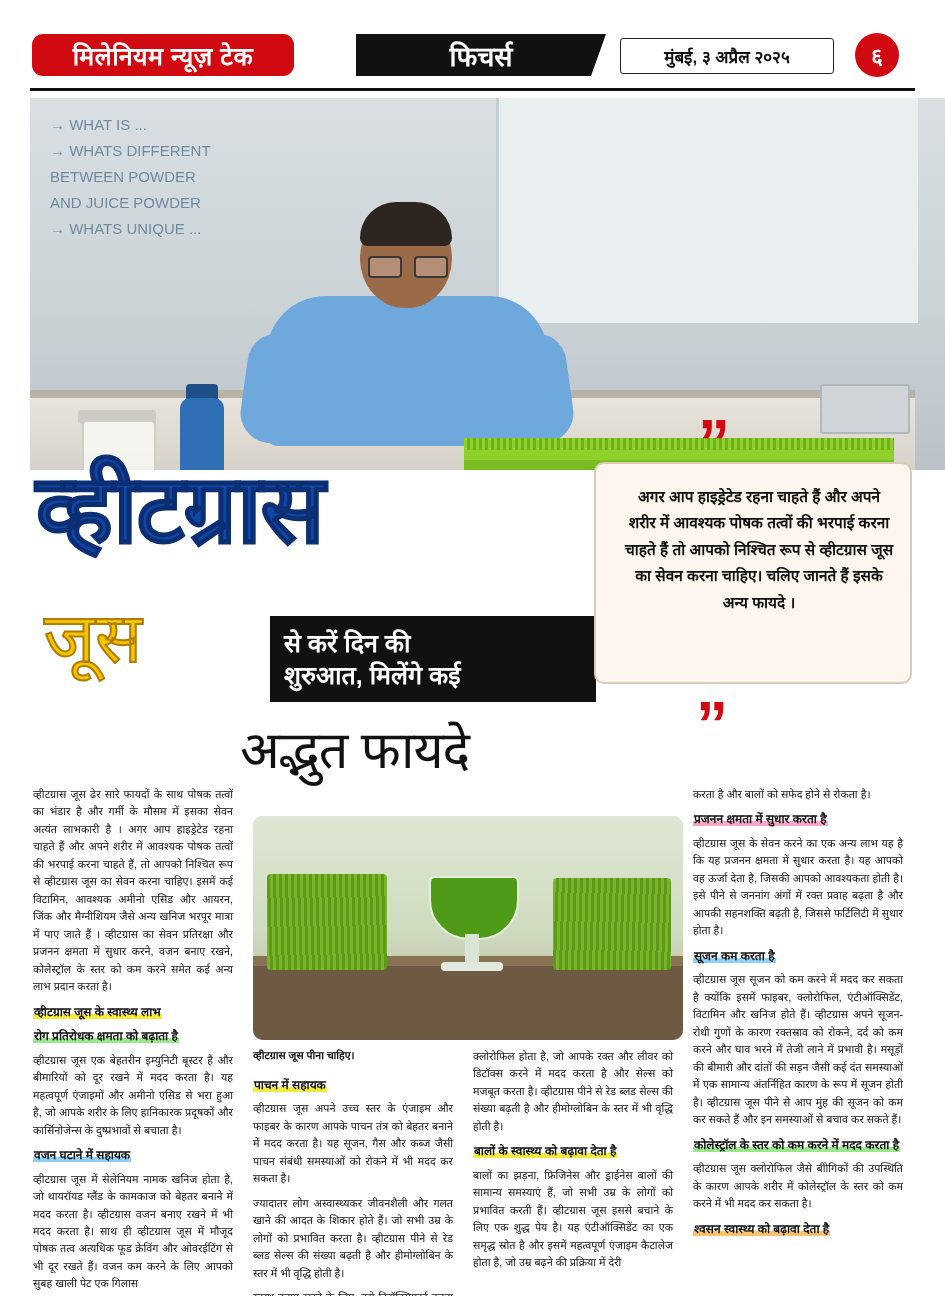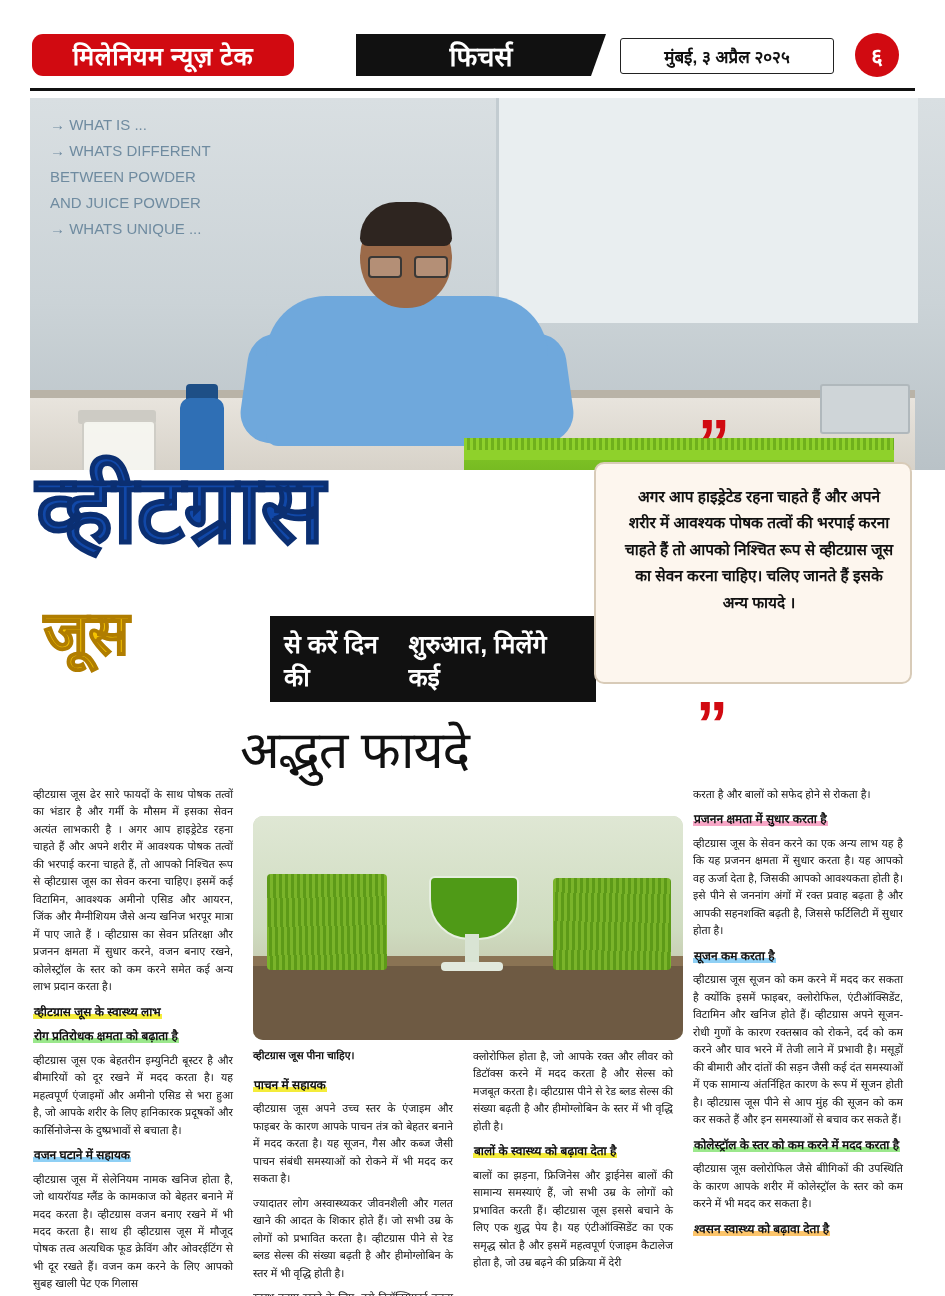--- a/index.html
+++ b/index.html
@@ -77,26 +77,26 @@
   
   .title-wheat{
     position:absolute;left:36px;top:462px;width:560px;
     font-size:95px;font-weight:bold;line-height:1;
     color:#1148a8;
     -webkit-text-stroke:2px #0b2f72;
     letter-spacing:-1px;
   }
   .title-juice{
     position:absolute;left:44px;top:604px;width:260px;
-    font-size:60px;font-weight:bold;line-height:1;
+    font-size:69px;font-weight:normal;line-height:1;
     color:#f5c400;-webkit-text-stroke:2px #b07d00;
   }
   .black-box{
     position:absolute;left:270px;top:616px;width:326px;height:86px;background:#111;
-    display:flex;justify-content:center;padding:12px 14px;box-sizing:border-box;
+    display:flex;flex-direction:column;justify-content:center;padding:6px 14px;box-sizing:border-box;
   }
   .black-box div{color:#fff;font-size:25px;font-weight:bold;line-height:1.3;}
   .title-adbhut{
     position:absolute;left:240px;top:712px;width:420px;
     font-size:52px;font-weight:normal;color:#111;letter-spacing:-1px;
   }
 
   
   .quotebox{
     position:absolute;left:594px;top:462px;width:318px;height:222px;

